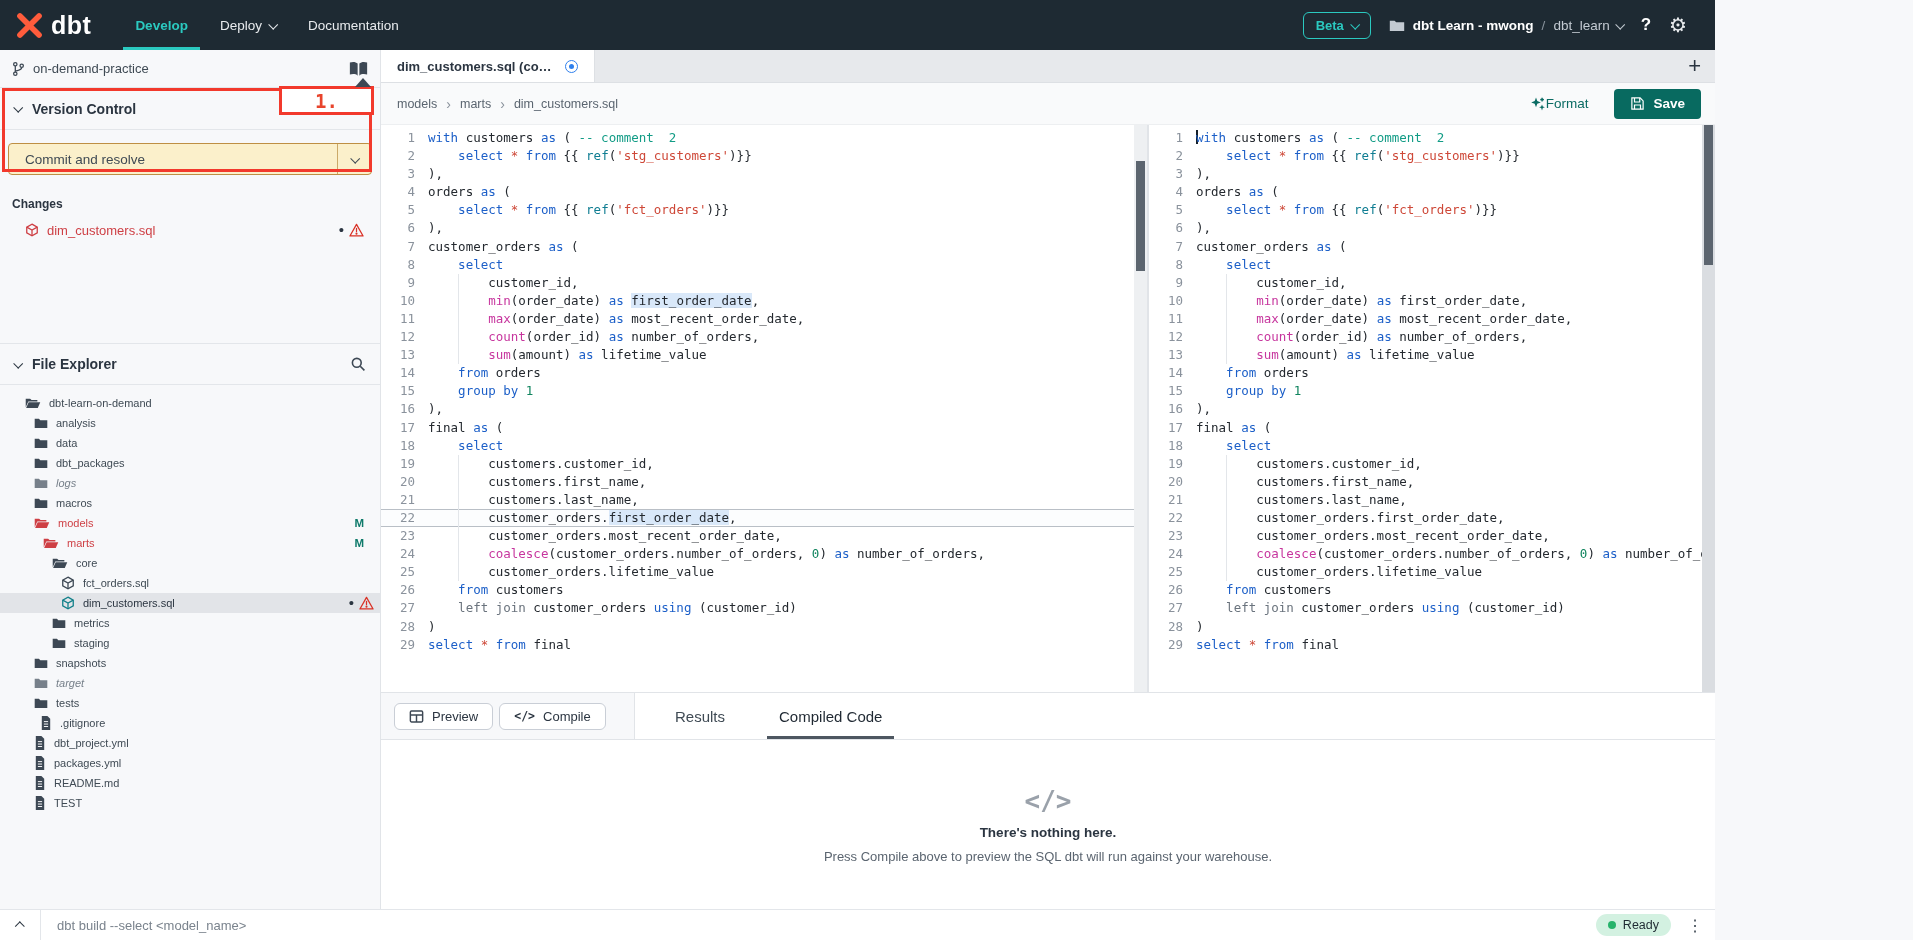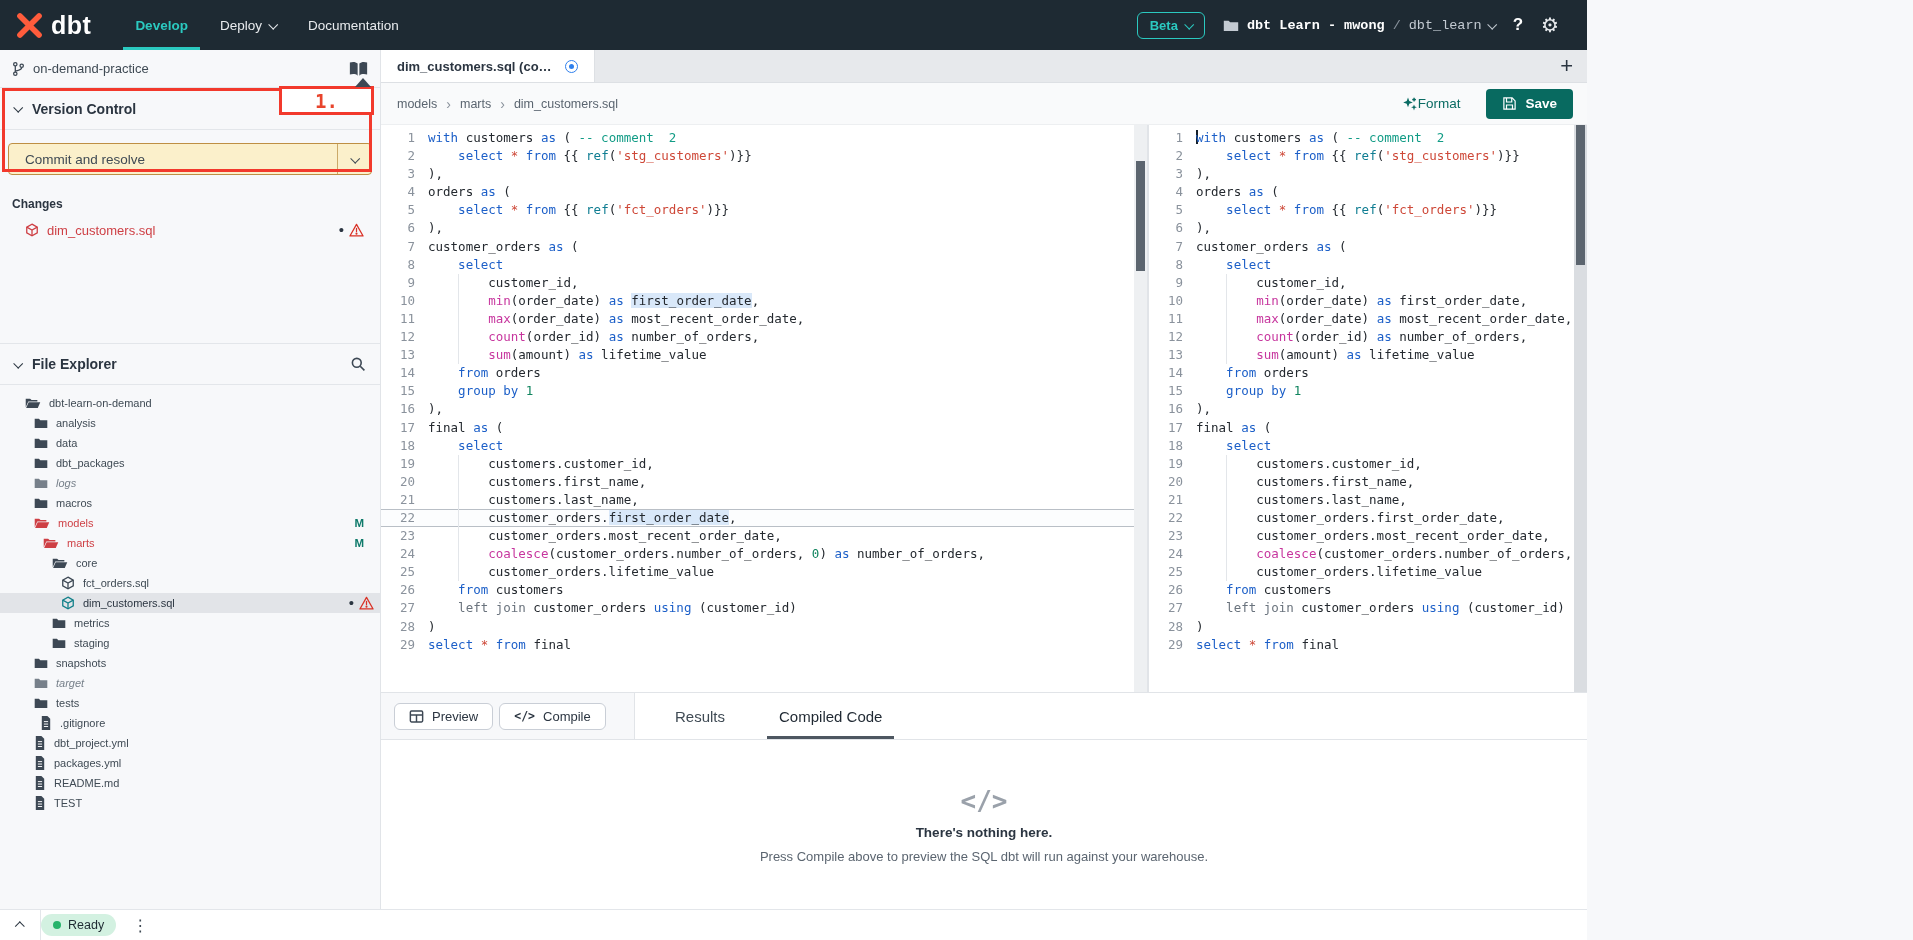--- a/index.html
+++ b/index.html
@@ -1,29 +1,29 @@
 <!DOCTYPE html>
 <html><head>
 <meta charset="utf-8">
 <style>
   * { margin:0; padding:0; box-sizing:border-box; }
   html,body { width:1913px; height:940px; overflow:hidden; }
   body { font-family:"Liberation Sans", sans-serif; background:#F7F8FA; color:#2B3541; }
-  .app { position:relative; width:1587px; height:940px; display:flex; flex-direction:column; background:#6d28d9;justify-content:center; }
+  .app { position:relative; width:1715px; height:940px; display:flex; flex-direction:column; background:#6d28d9;justify-content:center; }
 
   
   .topnav { height:50px; background:#1E2A33; display:flex; align-items:stretch; padding:0 28px 0 16px; flex:0 0 auto; }
   .brand { display:flex; align-items:center; gap:8px; margin-right:28px; }
   .brand .logotext { color:#fff; font-size:25px; font-weight:bold; letter-spacing:.5px; }
   .navitem { position:relative; display:flex; align-items:center; gap:7px; padding:0 16px; color:#E8EBEE; font-size:13.5px; cursor:pointer; }
   .navitem.active { color:#2BC9C0; font-weight:bold; }
   .navitem.active::after { content:""; position:absolute; left:4px; right:4px; bottom:0; height:3px; background:#2BC9C0; }
   .nav-right { margin-left:auto; display:flex; align-items:center; gap:18px; }
   .beta-pill { display:flex; align-items:center; gap:7px; border:1.5px solid #2BC9C0; color:#2BC9C0; border-radius:6px; padding:5px 12px; font-size:13px; font-weight:bold; cursor:pointer; }
-  .proj { display:flex; align-items:center; gap:8px; font-size:13.5px;font-family:Liberation Mono, monospace; }
+  .proj { display:flex; align-items:center; gap:8px; font-size:13.5px; }
   .proj .pname { color:#fff; font-weight:bold; }
   .proj .psep { color:#8A949E; }
   .proj .penv { color:#C3CAD2; display:flex; align-items:center; gap:6px; cursor:pointer; }
   .help-q { color:#fff; font-size:17px; font-weight:bold; cursor:pointer; }
   .gear { color:#E8EBEE; font-size:20px; line-height:1; cursor:pointer; }
 
   
   .chev { display:inline-block; width:7px; height:7px; border-right:1.8px solid currentColor; border-bottom:1.8px solid currentColor; transform:rotate(45deg) translateY(-1px); }
   .chev.up { transform:rotate(225deg) translateY(-1px); }
 
@@ -595,19 +595,20 @@
         <div class="esub">Press Compile above to preview the SQL dbt will run against your warehouse.</div>
       </div>
     </main>
   </div>
 
   <footer class="statusbar">
     <span class="sb-toggle">
         <span class="chev up"></span>
       </span>
     <span class="sb-div"></span>
+    <input class="cmd-input" placeholder="dbt build --select &lt;model_name&gt;" style="">
     <span class="ready-pill">
       <span class="gdot"></span>
       <span>Ready</span>
     </span>
     <span class="kebab">⋮</span>
   </footer>
 </div>
 
 </body></html>

